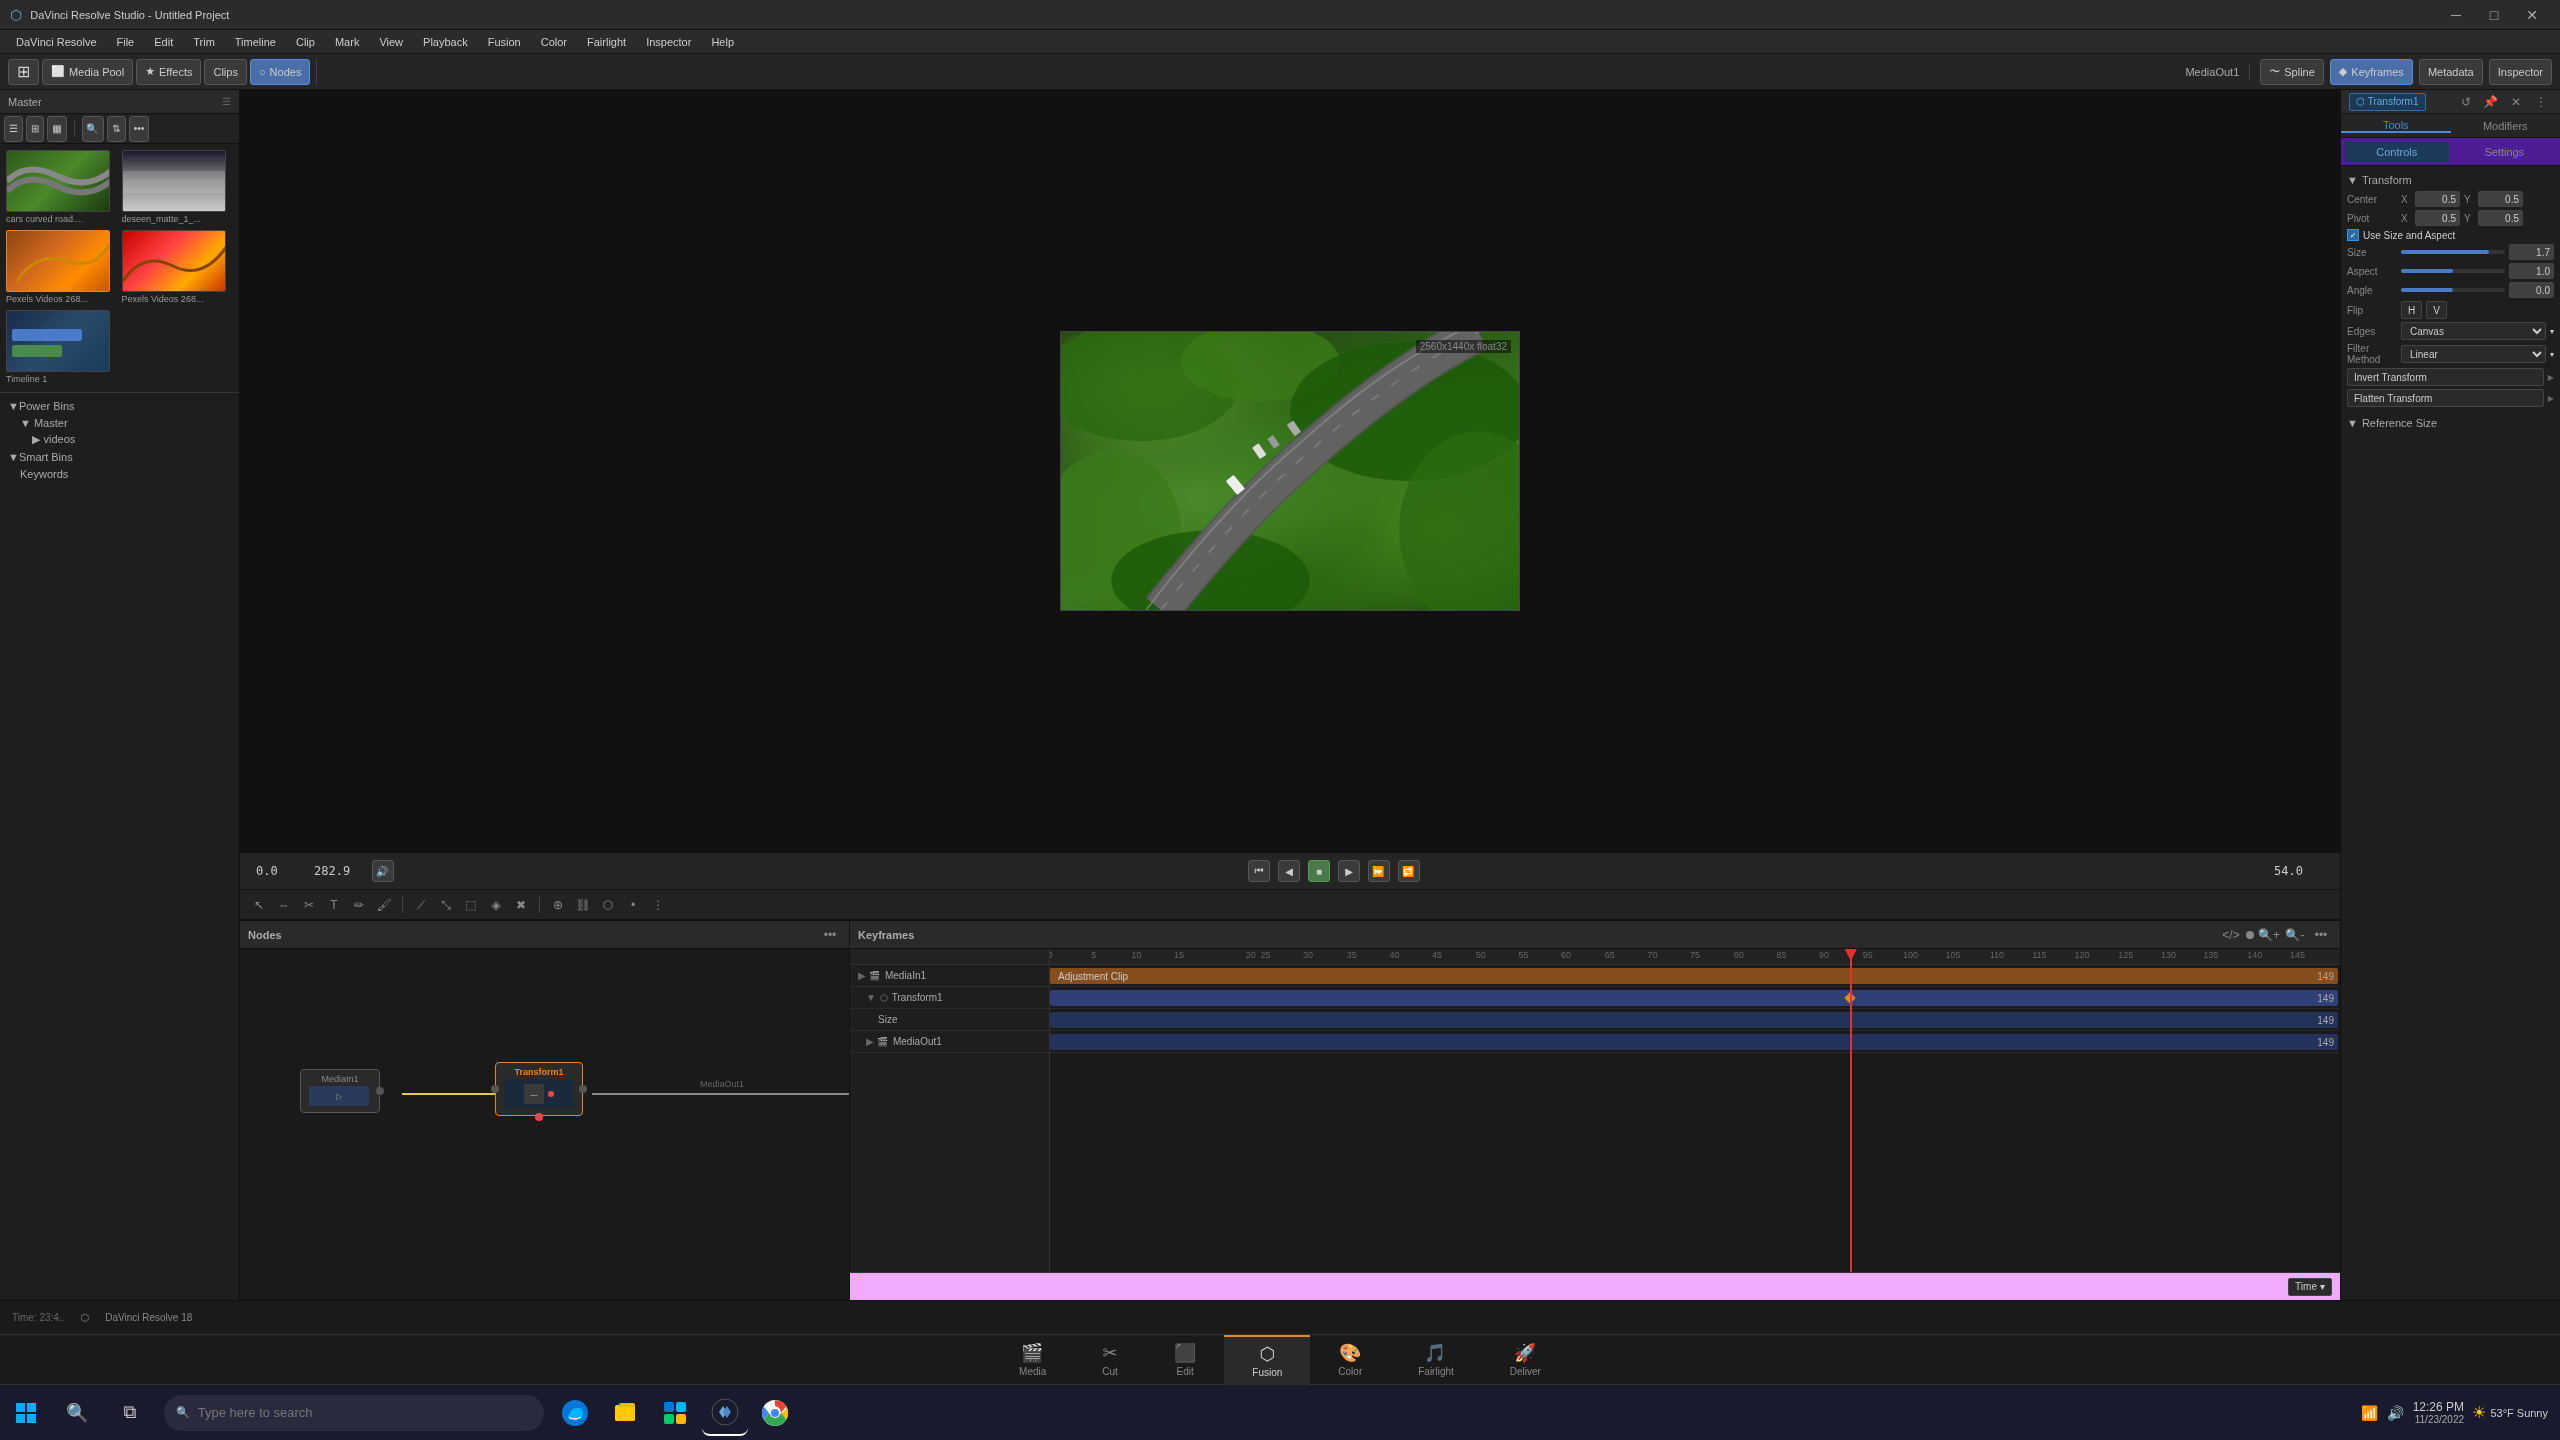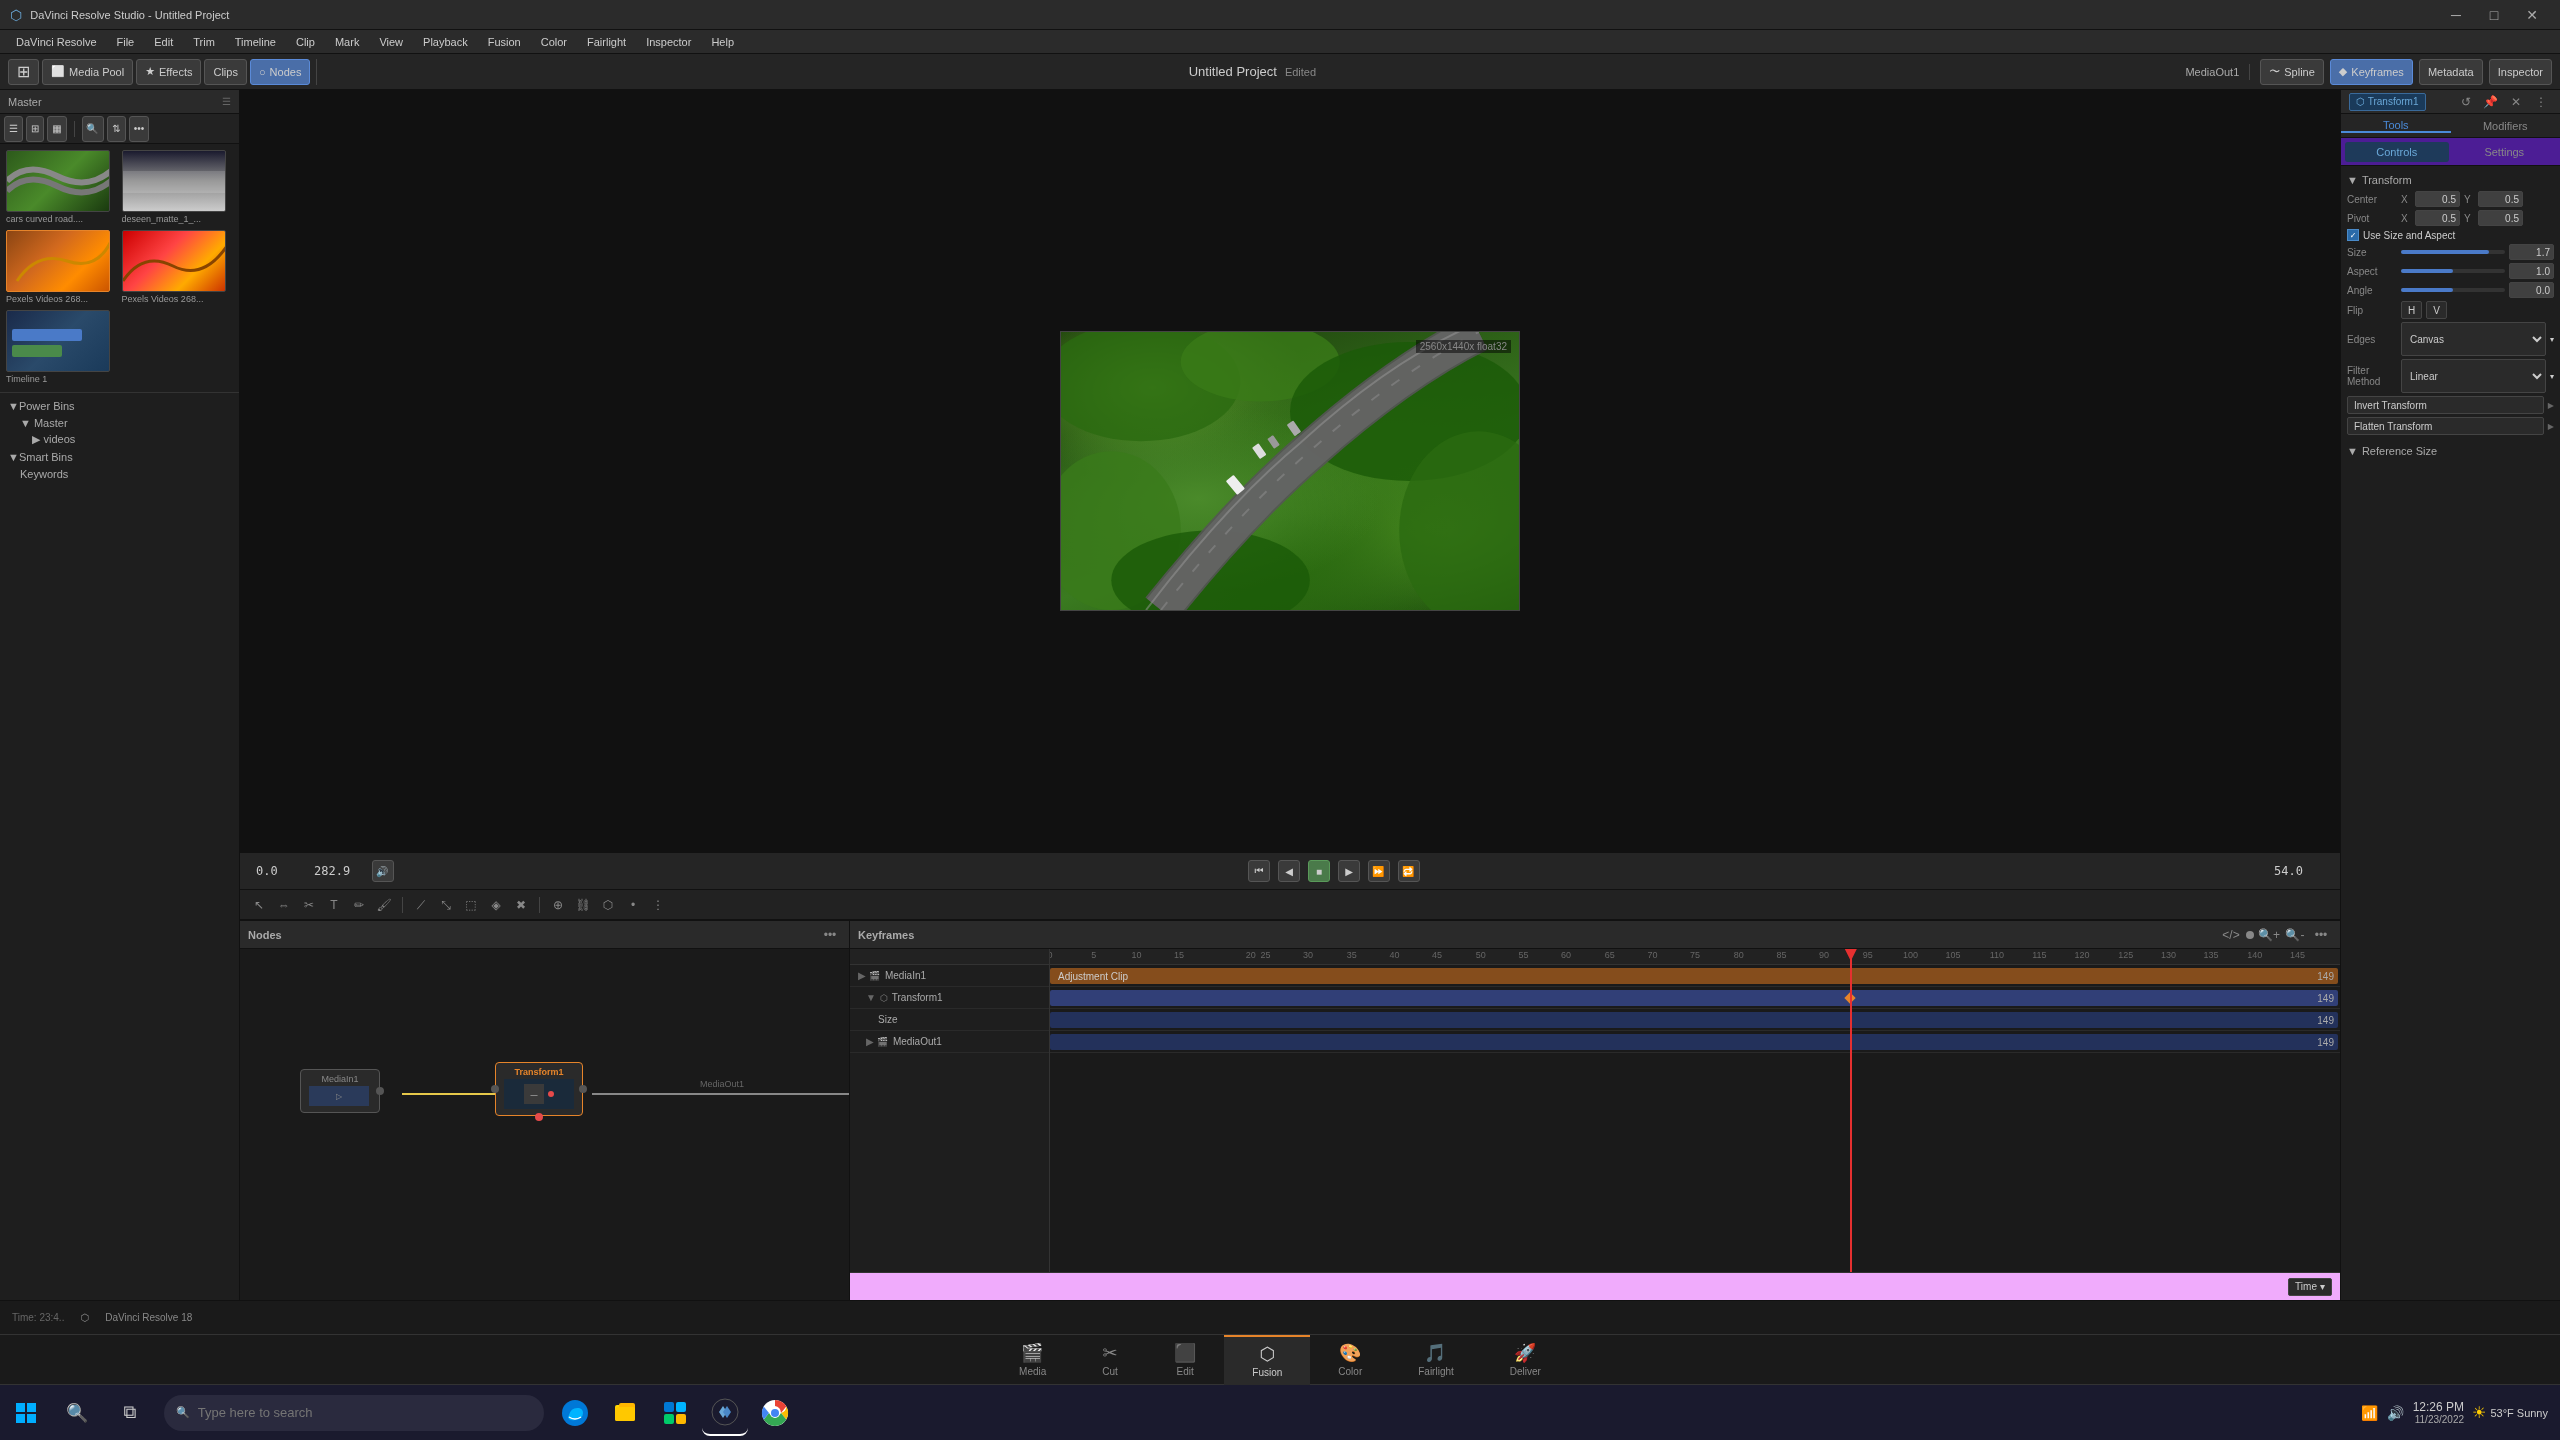--- a/index.html
+++ b/index.html
@@ -508,21 +508,21 @@
       border-radius: 2px;
       position: relative;
     }
     .inspector-slider-fill {
       height: 100%;
       background: #4a7ac8;
       border-radius: 2px;
     }
     .inspector-dropdown {
       flex: 1;
-      height: 34px;
+      height: 18px;
       background: #2a2a2a;
       border: 1px solid #444;
       border-radius: 2px;
       color: #ccc;
       font-size: 10px;
       padding: 0 4px;
     }
     .inspector-checkbox {
       width: 12px;
       height: 12px;
@@ -771,24 +771,20 @@
           <span>Effects</span>
         </div>
         <div class="toolbar-btn">
           <span>Clips</span>
         </div>
         <div class="toolbar-btn active">
           <span>○</span>
           <span>Nodes</span>
         </div>
       </div>
-    </div>
-    <div class="flex-row" style="gap:8px; flex: 1; justify-content: center;">
-      <span style="color:#ccc; font-size:13px;">Untitled Project</span>
-      <span style="color:#888; font-size:11px;">Edited</span>
     </div>
     <div class="flex-row" style="gap:6px;">
       <span style="color:#aaa; font-size:11px;">MediaOut1</span>
       <div class="separator"></div>
       <div class="toolbar-btn">
         <span>〜</span>
         <span>Spline</span>
       </div>
       <div class="toolbar-btn active">
         <span>◆</span>

